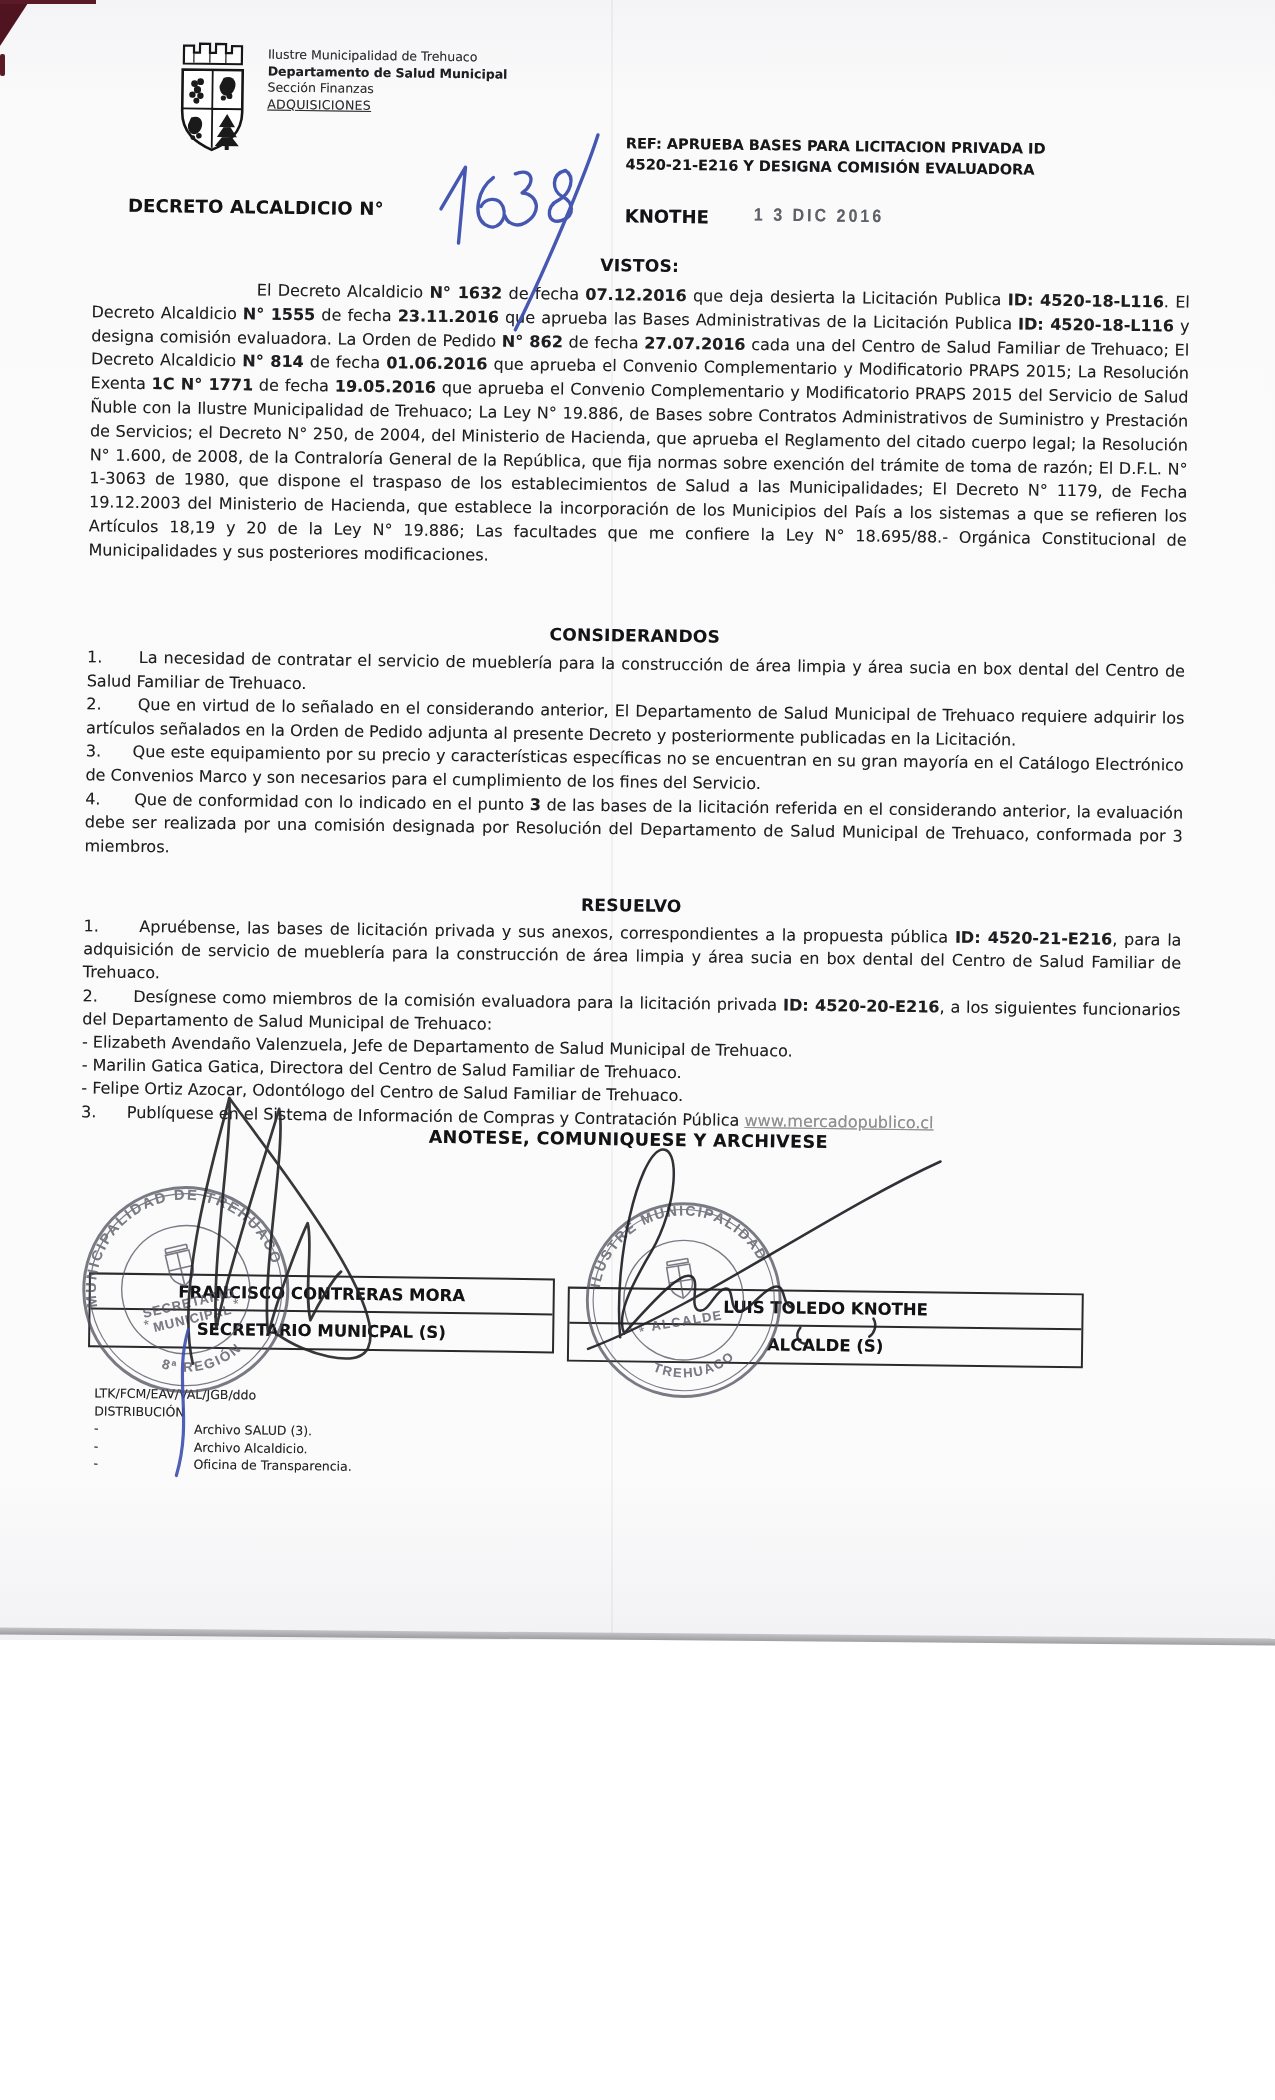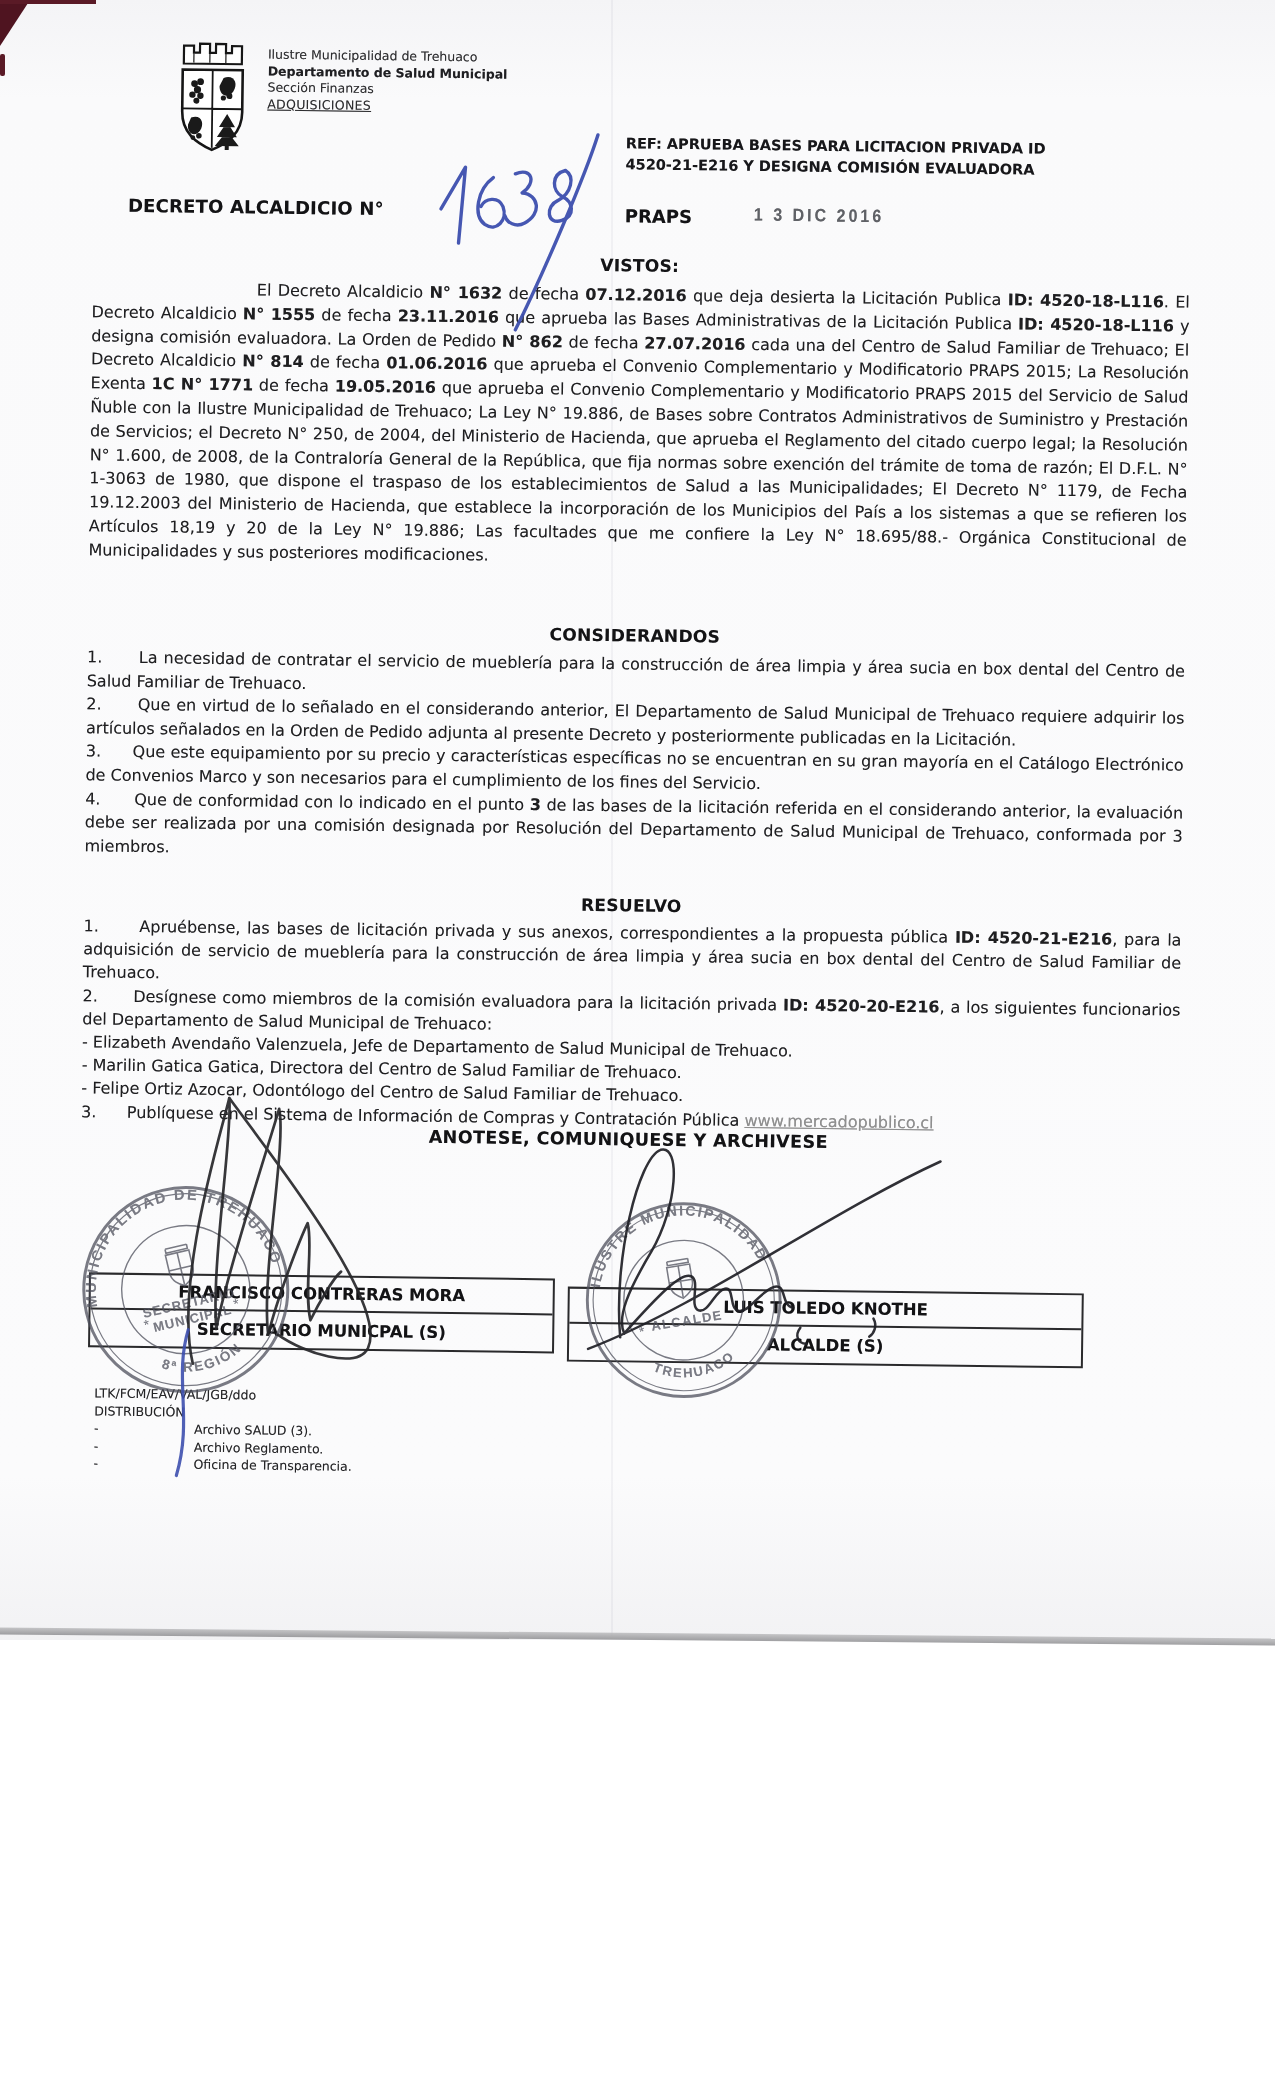--- a/index.html
+++ b/index.html
@@ -90,21 +90,21 @@
       <div class="l3">Sección Finanzas</div>
       <div class="l4">ADQUISICIONES</div>
     </div>
 
     <div class="a ref">
       <div>REF: APRUEBA BASES PARA LICITACION PRIVADA ID</div>
       <div>4520-21-E216 Y DESIGNA COMISIÓN EVALUADORA</div>
     </div>
 
     <div class="a decree-label">DECRETO ALCALDICIO N°</div>
-    <div class="a fecha-label">PRAPS</div>
+    <div class="a fecha-label">KNOTHE</div>
     <div class="a date-stamp">1 3 DIC 2016</div>
 
     <svg class="hw-num" width="200" height="235" viewBox="0 0 200 235">
       <g stroke="#3d4fae" stroke-width="3.4" fill="none" stroke-linecap="round" stroke-linejoin="round" opacity=".95">
         <path d="M28 98 L52 56 L46 132"></path>
         <path d="M80 66 C64 78 60 104 72 113 C84 121 95 108 90 95 C85 84 72 87 68 95"></path>
         <path d="M102 62 C118 55 124 70 109 81 C126 82 129 102 112 111 C103 116 94 111 92 104"></path>
         <path d="M152 58 C137 62 139 79 149 84 C160 89 163 103 149 108 C134 113 132 94 145 88 C158 81 162 64 152 58"></path>
         <path d="M184 22 C172 62 132 160 104 218"></path>
       </g>
@@ -217,21 +217,21 @@
 
     <div class="a footer">
       <div>LTK/FCM/EAV/VAL/JGB/ddo</div>
       <div>DISTRIBUCIÓN</div>
       <div class="f-item">
         <span class="dash">-</span>
         <span>Archivo SALUD (3).</span>
       </div>
       <div class="f-item">
         <span class="dash">-</span>
-        <span>Archivo Reglamento.</span>
+        <span>Archivo Alcaldicio.</span>
       </div>
       <div class="f-item">
         <span class="dash">-</span>
         <span>Oficina de Transparencia.</span>
       </div>
     </div>
 
   </div>
   <div class="scan-edge"></div>
 </div>

